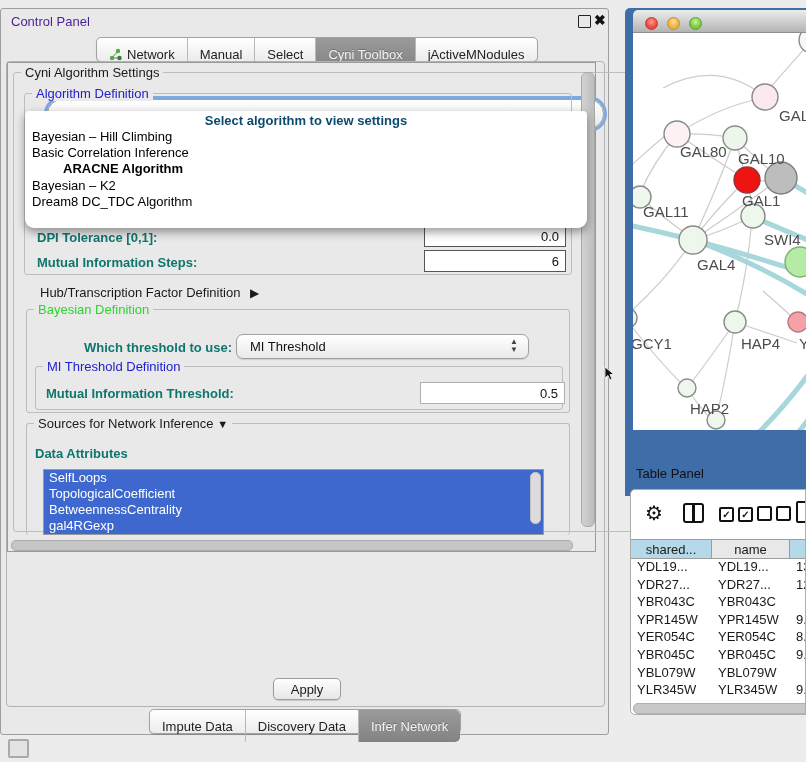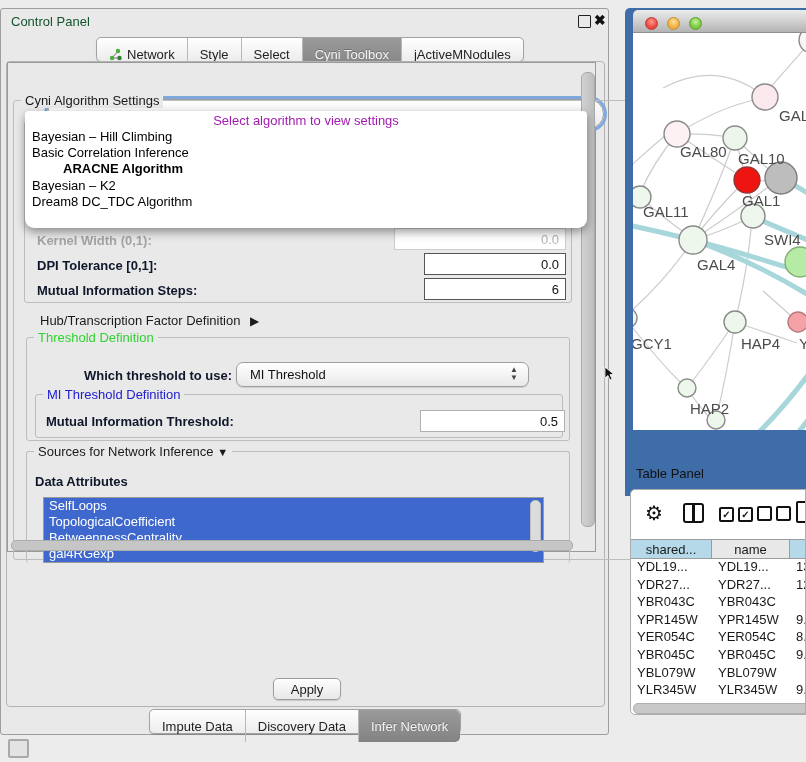--- a/index.html
+++ b/index.html
@@ -2,21 +2,21 @@
 <html><head>
 <meta charset="utf-8">
 <style>
   html,body{margin:0;padding:0;}
   body{width:806px;height:762px;position:relative;overflow:hidden;background:#ececec;
        font-family:"Liberation Sans",sans-serif;font-size:13px;color:#1a1a1a;}
   .abs{position:absolute;}
   
   #control-panel{left:0;top:8px;width:609px;height:727px;background:#e9e9e9;
      border:1px solid #9e9e9e;border-radius:3px;box-sizing:border-box;}
-  .cp-title{left:10px;top:5px;font-size:13px;color:#14532d;}
+  .cp-title{left:10px;top:5px;font-size:13px;color:#4c1d95;}
   .winbtn{top:6px;width:11px;height:11px;cursor:default;}
   #float-btn{left:577px;border:1.6px solid #222;border-radius:1px;}
   #close-btn{left:593px;top:3px;font-weight:bold;font-size:14px;color:#111;}
   
   .segbar{display:flex;height:23px;border:1px solid #a2a2a2;border-radius:5px;
      background:linear-gradient(#ffffff,#ececec);box-shadow:0 1px 1px rgba(0,0,0,.15);}
   .seg{display:flex;align-items:center;justify-content:center;padding:16px 12px;
      border-right:1px solid #b8b8b8;color:#222;font-size:13px;white-space:nowrap;}
   .seg:last-child{border-right:none;border-radius:0 5px 5px 0;}
   .seg:first-child{border-radius:5px 0 0 5px;}
@@ -29,28 +29,28 @@
   .combo{position:absolute;height:25px;border:1px solid #9f9f9f;border-radius:7px;
      background:linear-gradient(#ffffff,#e9e9e9);box-shadow:0 1px 1px rgba(0,0,0,.12);
      display:flex;align-items:center;box-sizing:border-box;}
   .combo .val{padding-left:13px;color:#111;}
   .stepper{position:absolute;right:10px;top:3px;display:flex;flex-direction:column;
      align-items:center;line-height:8px;font-size:8px;color:#444;}
   .field{position:absolute;height:22px;background:#fff;border:1px solid #b0b0b0;
      box-sizing:border-box;text-align:right;padding:3px 6px 0 0;color:#111;}
   .field.strong{border:1.5px solid #555;}
   .field.disabled{color:#b5b5b5;border-color:#cdcdcd;}
-  .lbl{position:absolute;font-weight:bold;color:#0f172a;white-space:nowrap;}
+  .lbl{position:absolute;font-weight:bold;color:#0f766e;white-space:nowrap;}
   .lbl.disabled{color:#a3a3a3;}
   .groupbox{position:absolute;border:1px solid #bdbdbd;border-radius:3px;box-sizing:border-box;}
   .gtitle{position:absolute;top:-8px;left:7px;background:#e9e9e9;padding:0 4px;font-size:13px;}
   
   #algo-popup{left:18px;top:49px;width:562px;height:117px;background:#fff;z-index:30;
      border-radius:4px 4px 9px 9px;box-shadow:0 4px 10px rgba(0,0,0,.4);padding-top:2px;box-sizing:border-box;}
-  #popup-header{text-align:center;color:#a21caf;height:16px;}
+  #popup-header{text-align:center;color:#0c4a6e;height:16px;font-weight:bold;}
   .popup-item{height:16.2px;padding-left:7px;color:#000;white-space:nowrap;}
   .popup-item.hl{font-weight:bold;padding-left:38px;}
   
   #scroll-area{left:10px;top:174px;width:589px;height:490px;border:1px solid #9a9a9a;
      background:#e9e9e9;box-sizing:border-box;overflow:hidden;}
   .vscroll-thumb{position:absolute;left:574px;top:10px;width:12px;height:453px;
      background:linear-gradient(90deg,#d2d2d2,#bdbdbd);border:1px solid #a9a9a9;border-radius:6px;}
   .hscroll-thumb{position:absolute;left:4px;top:478px;width:560px;height:9px;
      background:#c6c6c6;border:1px solid #ababab;border-radius:5px;}
   
@@ -112,21 +112,21 @@
           <line x1="3" y1="10" x2="9" y2="3" stroke="#777" stroke-width="1"></line>
           <line x1="3" y1="10" x2="10" y2="10" stroke="#777" stroke-width="1"></line>
           <circle cx="3" cy="10" r="2.2" fill="#4caf3f"></circle>
             <circle cx="9" cy="3" r="2.2" fill="#4caf3f"></circle>
           <circle cx="10.5" cy="10" r="2.2" fill="#2e7d32"></circle>
         </svg>
       </span>
       <span>Network</span>
     </div>
     <div class="seg">
-        <span>Style</span>
+        <span>Manual</span>
       </div>
     <div class="seg">
         <span>Select</span>
       </div>
     <div class="seg active">
         <span>Cyni Toolbox</span>
       </div>
     <div class="seg">
         <span>jActiveMNodules</span>
       </div>
@@ -138,21 +138,21 @@
       <div class="stepper">
           <span>▲</span>
           <span>▼</span>
         </div>
     </div>
     <div class="combo" style="left:40px;top:98px;width:505px;height:30px;border-radius:9px;">
       <div class="val" style="color:#9a9a9a;">gal-filtered.sif default node</div>
     </div>
 
     <div id="scroll-area">
-      <div class="groupbox" style="left:6px;top:10px;width:670px;height:460px;margin-top:28px;">
+      <div class="groupbox" style="left:6px;top:10px;width:670px;height:460px;">
         <span class="gtitle">Cyni Algorithm Settings</span>
 
         <div class="groupbox" style="left:10px;top:20px;width:548px;height:182px;">
           <span class="gtitle" style="color:#2020cf;">Algorithm Definition</span>
 
           <div class="lbl" style="left:12px;top:36px;">Aracne Mode:</div>
           <div class="combo" style="left:86px;top:29px;width:455px;">
             <div class="val">Discovery</div>
             <div class="stepper">
                 <span>▲</span>
@@ -182,21 +182,21 @@
           <div class="lbl" style="left:12px;top:161px;">Mutual Information Steps:</div>
           <div class="field strong" style="left:399px;top:156px;width:142px;">6</div>
         </div>
 
         <div style="position:absolute;left:26px;top:212px;">
           <span>Hub/Transcription Factor Definition</span>
           <span style="font-size:12px;margin-left:6px;">▶</span>
         </div>
 
         <div class="groupbox" style="left:12px;top:236px;width:544px;height:104px;">
-          <span class="gtitle" style="color:#2fd32f;">Threshold Definition</span>
+          <span class="gtitle" style="color:#2fd32f;">Bayesian Definition</span>
 
           <div class="lbl" style="left:57px;top:30px;">Which threshold to use:</div>
           <div class="combo" style="left:209px;top:24px;width:293px;">
             <div class="val">MI Threshold</div>
             <div class="stepper">
                 <span>▲</span>
                 <span>▼</span>
               </div>
           </div>
 

